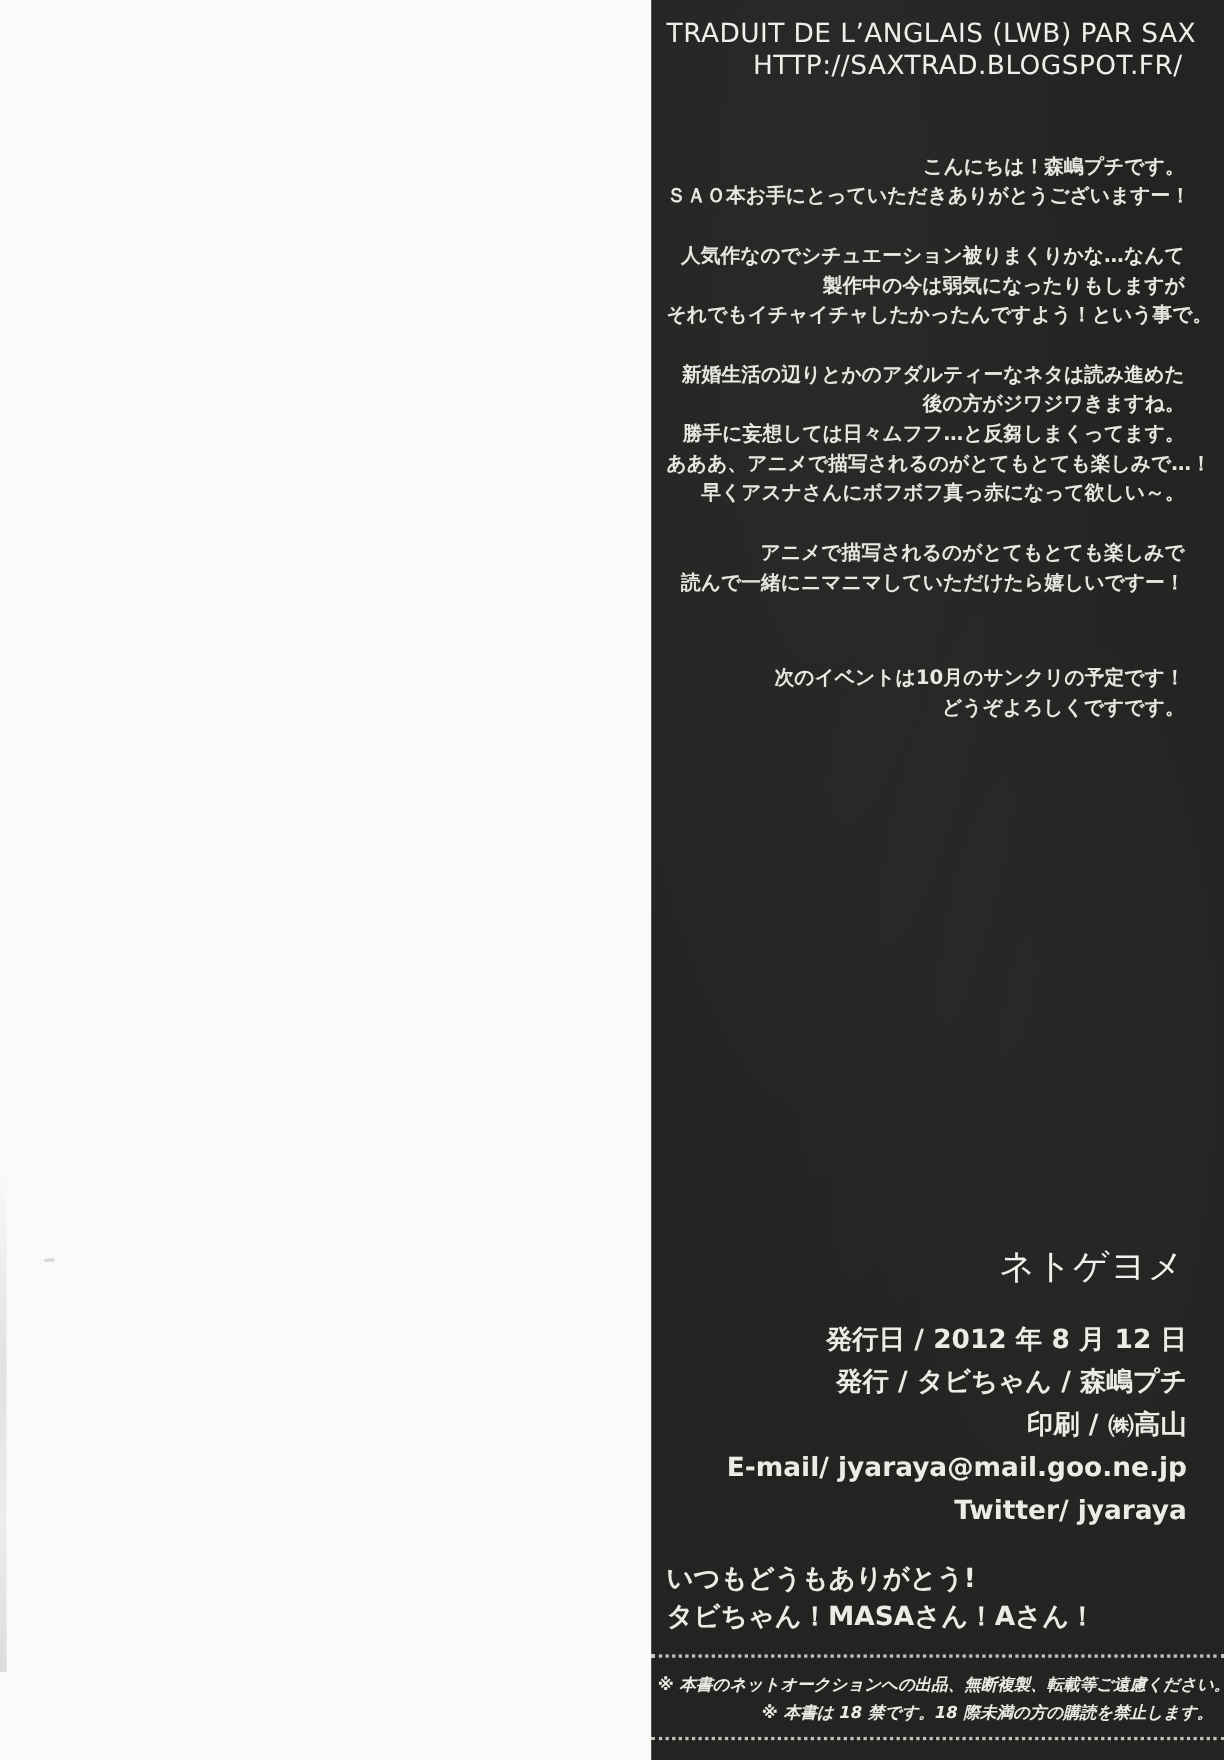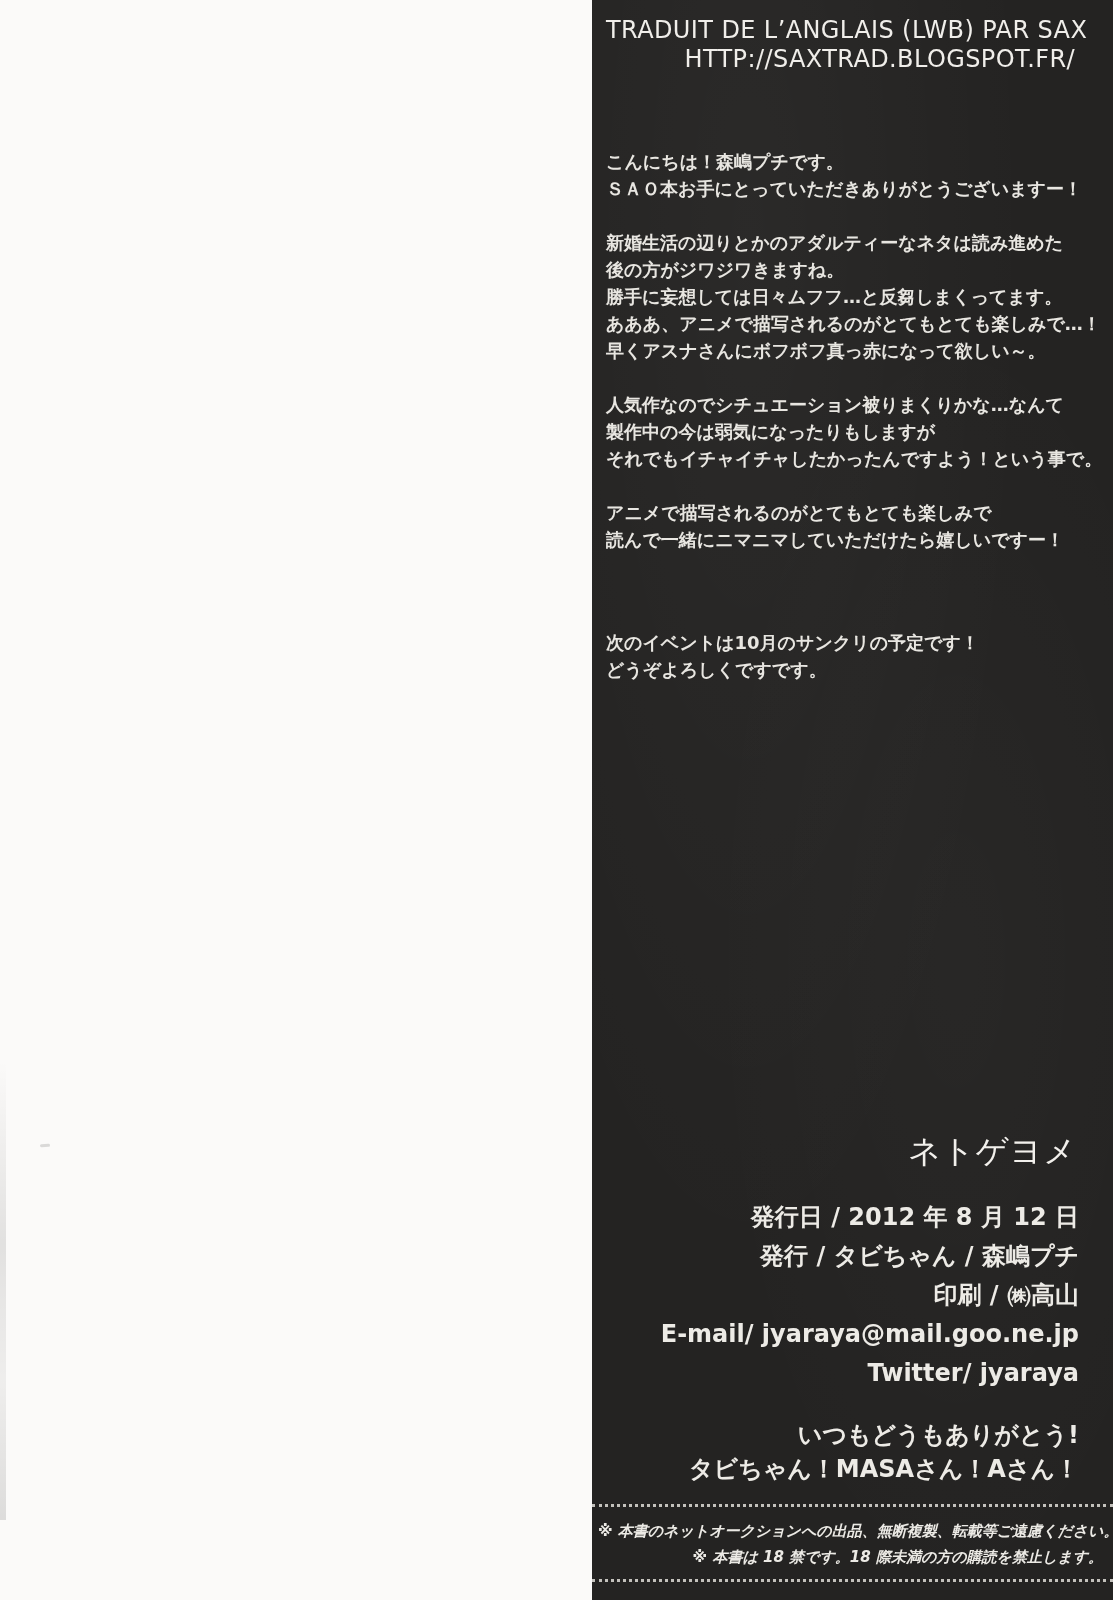--- a/index.html
+++ b/index.html
@@ -36,45 +36,45 @@
   }
   .fr-header {
     position:absolute; top:16px; right:38px; left:14px;
     text-align:right;
     font-size:24px; font-weight:normal;
     line-height:29px; letter-spacing:0.4px;
     color:#f0eeea;
     white-space:nowrap;
   }
   .afterword {
-    position:absolute; top:148px; left:14px; right:36px;
-    text-align:left;
+    position:absolute; top:138px; left:14px; right:36px;
+    text-align:right;
     font-size:18px; font-weight:bold;
     color:#e8e6e1;
   }
   .afterword .para { margin-bottom:27px; }
-  .afterword .para:last-child { margin-top:76px; }
+  .afterword .para:last-child { margin-top:60px; }
   .afterword .line { line-height:27px; white-space:nowrap; }
   .colophon-title {
     position:absolute; top:1130px; right:36px; left:14px;
     text-align:right;
     font-size:32px; font-weight:normal;
     color:#f2f0ec;
     letter-spacing:1px;
   }
   .credits {
     position:absolute; top:1198px; right:34px; left:14px;
     text-align:right;
     font-size:24px; font-weight:bold;
     color:#edebe6;
   }
   .credits .credit-line { line-height:39px; white-space:nowrap; }
   .thanks {
     position:absolute; top:1418px; right:34px; left:14px;
-    text-align:right;
+    text-align:left;
     font-size:24px; font-weight:bold;
     color:#edebe6;
   }
   .thanks .thanks-line { line-height:34px; white-space:nowrap; }
   .disclaimer {
     position:absolute; top:1504px; left:0; right:0;
     border-top:3px dotted rgba(235,233,228,0.8);
     border-bottom:3px dotted rgba(235,233,228,0.8);
     padding:11px 10px 9px 6px;
     text-align:right;
@@ -97,30 +97,30 @@
       <div>TRADUIT DE L’ANGLAIS (LWB) PAR SAX</div>
       <div>HTTP://SAXTRAD.BLOGSPOT.FR/</div>
     </div>
 
     <div class="afterword">
         <div class="para">
           <div class="line">こんにちは！森嶋プチです。</div>
           <div class="line">ＳＡＯ本お手にとっていただきありがとうございますー！</div>
         </div>
         <div class="para">
+          <div class="line">人気作なのでシチュエーション被りまくりかな…なんて</div>
+          <div class="line">製作中の今は弱気になったりもしますが</div>
+          <div class="line">それでもイチャイチャしたかったんですよう！という事で。</div>
+        </div>
+        <div class="para">
           <div class="line">新婚生活の辺りとかのアダルティーなネタは読み進めた</div>
           <div class="line">後の方がジワジワきますね。</div>
           <div class="line">勝手に妄想しては日々ムフフ…と反芻しまくってます。</div>
           <div class="line">あああ、アニメで描写されるのがとてもとても楽しみで…！</div>
           <div class="line">早くアスナさんにボフボフ真っ赤になって欲しい～。</div>
-        </div>
-        <div class="para">
-          <div class="line">人気作なのでシチュエーション被りまくりかな…なんて</div>
-          <div class="line">製作中の今は弱気になったりもしますが</div>
-          <div class="line">それでもイチャイチャしたかったんですよう！という事で。</div>
         </div>
         <div class="para">
           <div class="line">アニメで描写されるのがとてもとても楽しみで</div>
           <div class="line">読んで一緒にニマニマしていただけたら嬉しいですー！</div>
         </div>
         <div class="para">
           <div class="line">次のイベントは10月のサンクリの予定です！</div>
           <div class="line">どうぞよろしくですです。</div>
         </div>
       </div>

